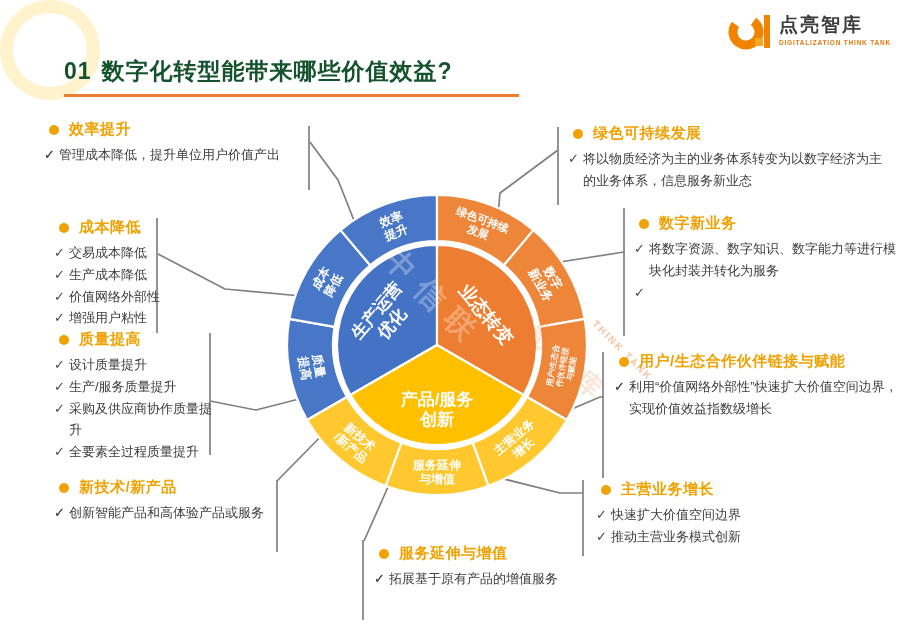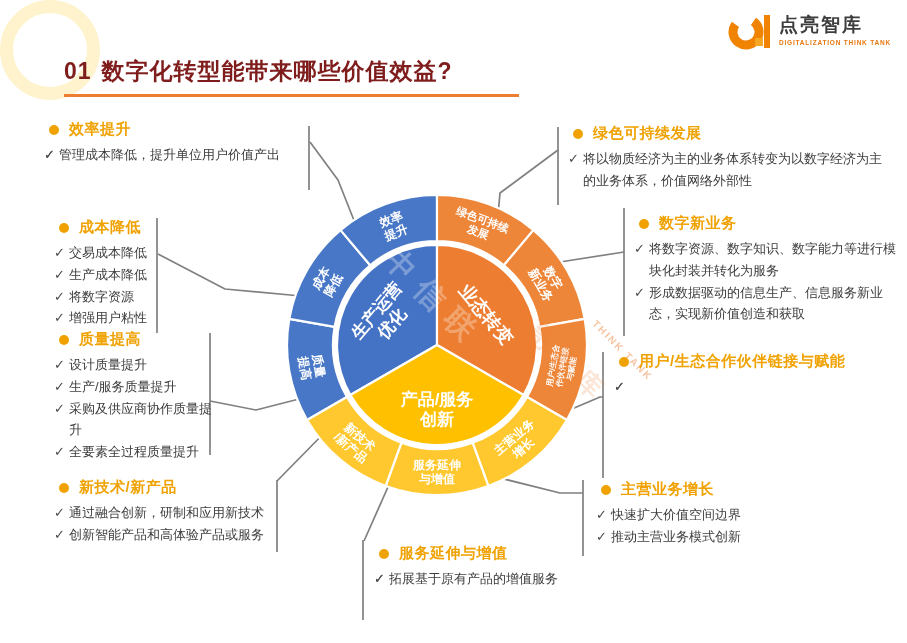--- a/index.html
+++ b/index.html
@@ -3,21 +3,21 @@
 <meta charset="utf-8">
 <style>
   html,body{margin:0;padding:0;}
   body{
     width:907px;height:643px;position:relative;overflow:hidden;
     background:#ffffff;font-family:"Liberation Sans",sans-serif;
   }
   
   .page-title{
     position:absolute;left:64px;top:56px;z-index:3;
-    font-size:23px;font-weight:bold;color:#7f1d1d;letter-spacing:1px;
+    font-size:23px;font-weight:bold;color:#14532d;letter-spacing:1px;
   }
   .page-title .num{margin-right:10px;}
   .title-underline{
     position:absolute;left:64px;top:94px;width:455px;height:3px;
     background:#ED7D31;z-index:3;
   }
   
   .logo{position:absolute;top:8px;right:16px;display:flex;align-items:center;gap:8px;z-index:3;}
   .logo-text{display:flex;flex-direction:column;line-height:1.1;}
   .logo-name{font-size:19px;font-weight:bold;color:#3d3d3d;letter-spacing:2px;}
@@ -140,21 +140,21 @@
 </div>
 
 <div class="callout co-cost">
   <div class="co-head">
       <span class="bullet"></span>
     <span class="co-title">成本降低</span>
     </div>
   <ul class="items">
     <li><span class="chk">✓</span><span>交易成本降低</span></li>
     <li><span class="chk">✓</span><span>生产成本降低</span></li>
-    <li><span class="chk">✓</span><span>将数字资源</span></li>
+    <li><span class="chk">✓</span><span>价值网络外部性</span></li>
     <li><span class="chk">✓</span><span>增强用户粘性</span></li>
   </ul>
 </div>
 
 <div class="callout co-quality">
   <div class="co-head">
       <span class="bullet"></span>
     <span class="co-title">质量提高</span>
     </div>
   <ul class="items">
@@ -164,21 +164,21 @@
     <li><span class="chk">✓</span><span>全要素全过程质量提升</span></li>
   </ul>
 </div>
 
 <div class="callout co-newtech">
   <div class="co-head">
       <span class="bullet"></span>
     <span class="co-title">新技术/新产品</span>
     </div>
   <ul class="items">
-    <li><span class="chk">✓</span><span>通过融合创新，研制和应用新技术</span></li>
+    <li><span class="chk">✓</span></li>
     <li><span class="chk">✓</span><span>创新智能产品和高体验产品或服务</span></li>
   </ul>
 </div>
 
 <div class="callout co-service">
   <div class="co-head">
       <span class="bullet"></span>
     <span class="co-title">服务延伸与增值</span>
     </div>
   <ul class="items">
@@ -186,43 +186,43 @@
     <li><span class="chk">✓</span><span>拓展基于原有产品的增值服务</span></li>
   </ul>
 </div>
 
 <div class="callout co-green">
   <div class="co-head">
       <span class="bullet"></span>
     <span class="co-title">绿色可持续发展</span>
     </div>
   <ul class="items">
-    <li><span class="chk">✓</span><span>将以物质经济为主的业务体系转变为以数字经济为主的业务体系，价值网络外部性</span></li>
+    <li><span class="chk">✓</span><span>将以物质经济为主的业务体系转变为以数字经济为主的业务体系，信息服务新业态</span></li>
   </ul>
 </div>
 
 <div class="callout co-digital">
   <div class="co-head">
       <span class="bullet"></span>
     <span class="co-title">数字新业务</span>
     </div>
   <ul class="items">
     <li><span class="chk">✓</span><span>将数字资源、数字知识、数字能力等进行模块化封装并转化为服务</span></li>
-    <li><span class="chk">✓</span><span>形成数据驱动的信息生产、信息服务新业态，实现新价值创造和获取</span></li>
+    <li><span class="chk">✓</span></li>
   </ul>
 </div>
 
 <div class="callout co-user">
   <div class="co-head">
       <span class="bullet"></span>
     <span class="co-title">用户/生态合作伙伴链接与赋能</span>
     </div>
   <ul class="items">
     <li><span class="chk">✓</span></li>
-    <li><span class="chk">✓</span></li>
+    <li><span class="chk">✓</span><span>利用“价值网络外部性”快速扩大价值空间边界，实现价值效益指数级增长</span></li>
   </ul>
 </div>
 
 <div class="callout co-main">
   <div class="co-head">
       <span class="bullet"></span>
     <span class="co-title">主营业务增长</span>
     </div>
   <ul class="items">
     <li><span class="chk">✓</span><span>快速扩大价值空间边界</span></li>

